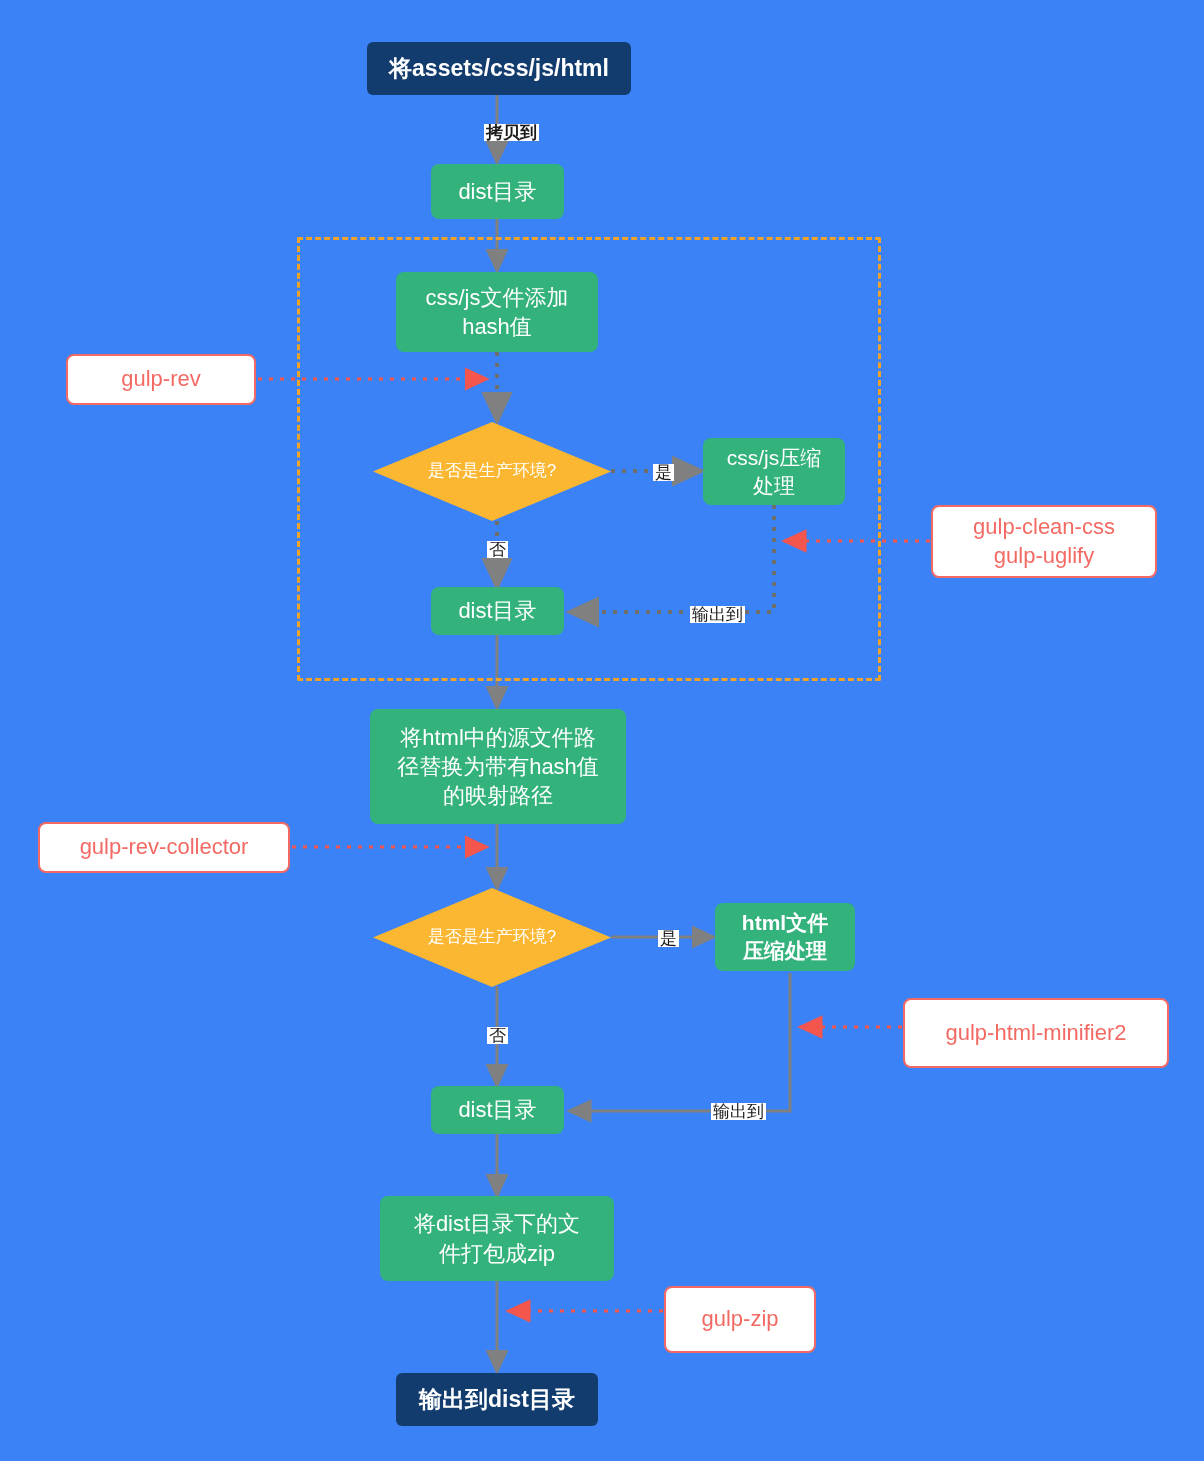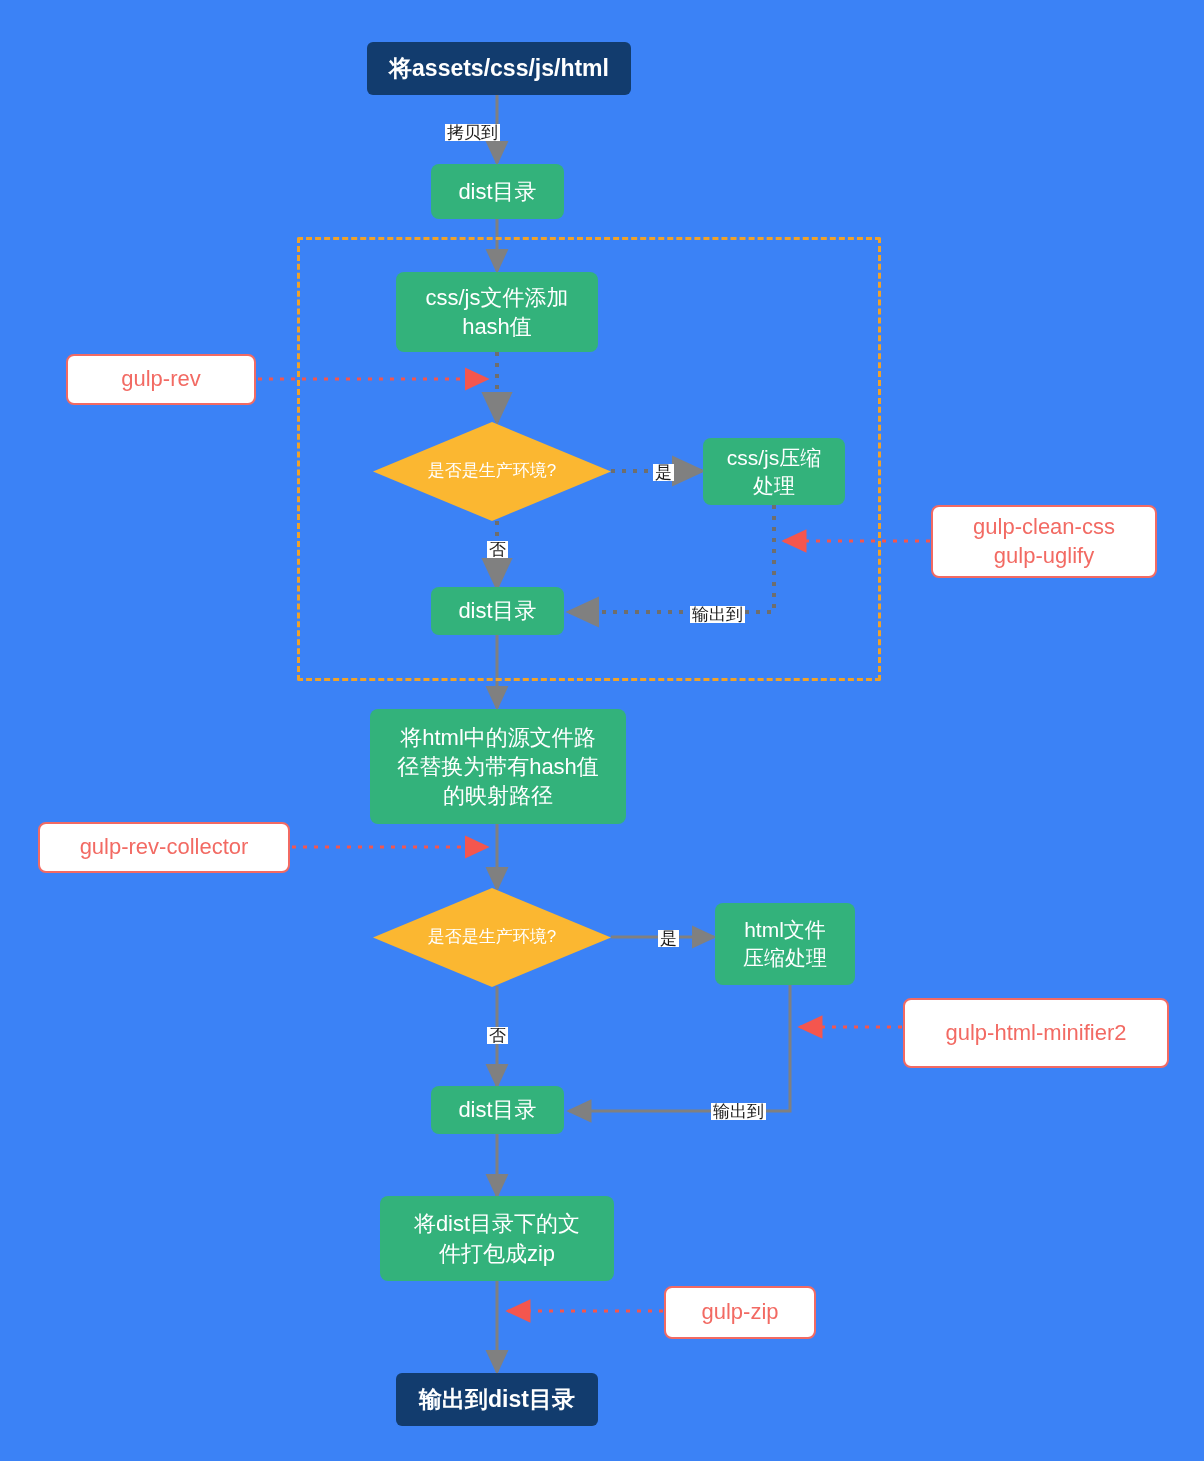--- a/index.html
+++ b/index.html
@@ -192,21 +192,21 @@
 
   <div class="node process" style="left:370px; top:709px; width:256px; height:115px;">
     <span>将html中的源文件路<br>径替换为带有hash值<br>的映射路径</span>
   </div>
 
   <div class="node decision" style="left:373px; top:888px; width:238px; height:99px;">
     <span class="diamond-shape"></span>
     <span class="diamond-label">是否是生产环境?</span>
   </div>
 
-  <div class="node process small" style="left:715px; top:903px; width:140px; height:82px;">
+  <div class="node process small" style="left:715px; top:903px; width:140px; height:68px;font-weight:bold;">
     <span>html文件<br>压缩处理</span>
   </div>
 
   <div class="node process" style="left:431px; top:1086px; width:133px; height:48px;">
     <span>dist目录</span>
   </div>
 
   <div class="node terminal" style="left:396px; top:1373px; width:202px; height:53px;">
     <span>输出到dist目录</span>
   </div>
@@ -224,25 +224,25 @@
   </div>
 
   <div class="annot" style="left:38px; top:822px; width:252px; height:51px;">
     <span>gulp-rev-collector</span>
   </div>
 
   <div class="annot" style="left:903px; top:998px; width:266px; height:70px;">
     <span>gulp-html-minifier2</span>
   </div>
 
-  <div class="annot" style="left:664px; top:1286px; width:152px; height:53px;">
+  <div class="annot" style="left:664px; top:1286px; width:152px; height:67px;">
     <span>gulp-zip</span>
   </div>
 
-  <div class="edge-label" style="left:445px; top:124px;">拷贝到</div>
+  <div class="edge-label" style="left:484px; top:124px;font-weight:bold;">拷贝到</div>
 
   <div class="edge-label" style="left:653px; top:464px;">是</div>
 
   <div class="edge-label" style="left:487px; top:541px;">否</div>
 
   <div class="edge-label" style="left:690px; top:606px;">输出到</div>
 
   <div class="edge-label" style="left:658px; top:930px;">是</div>
 
   <div class="edge-label" style="left:487px; top:1027px;">否</div>

